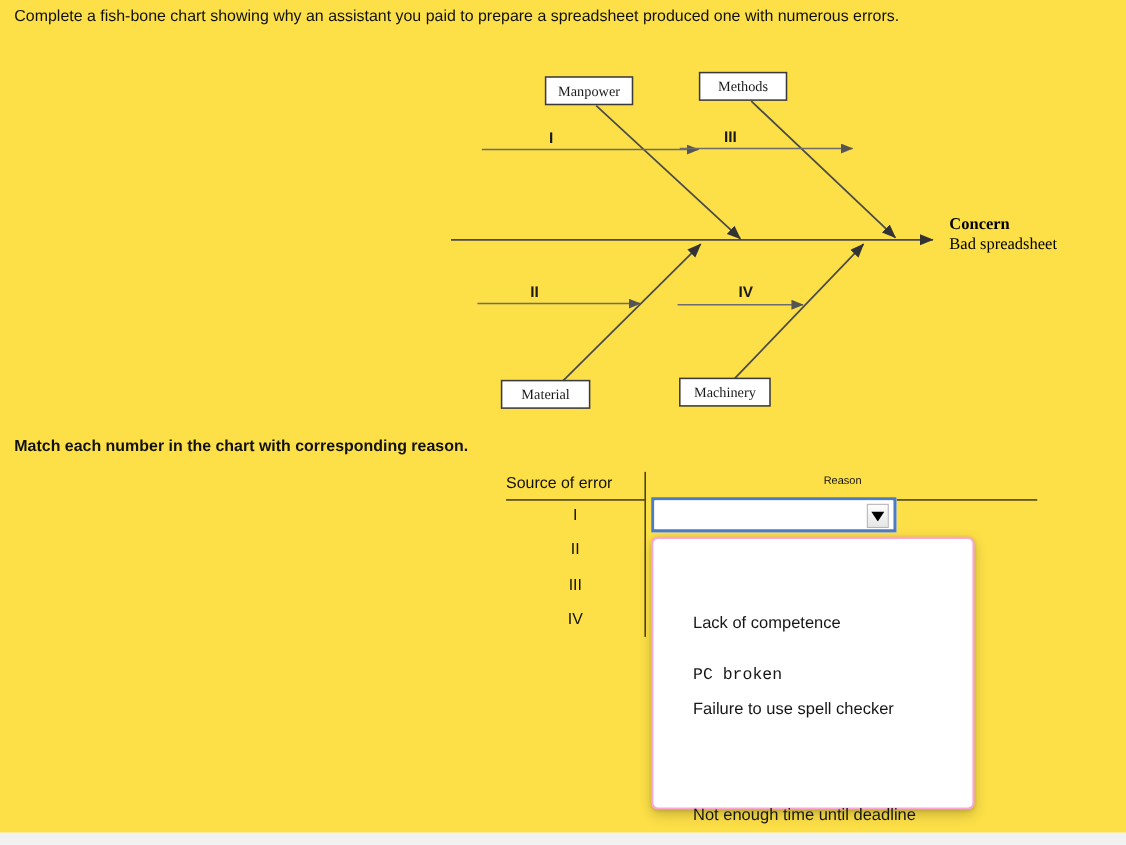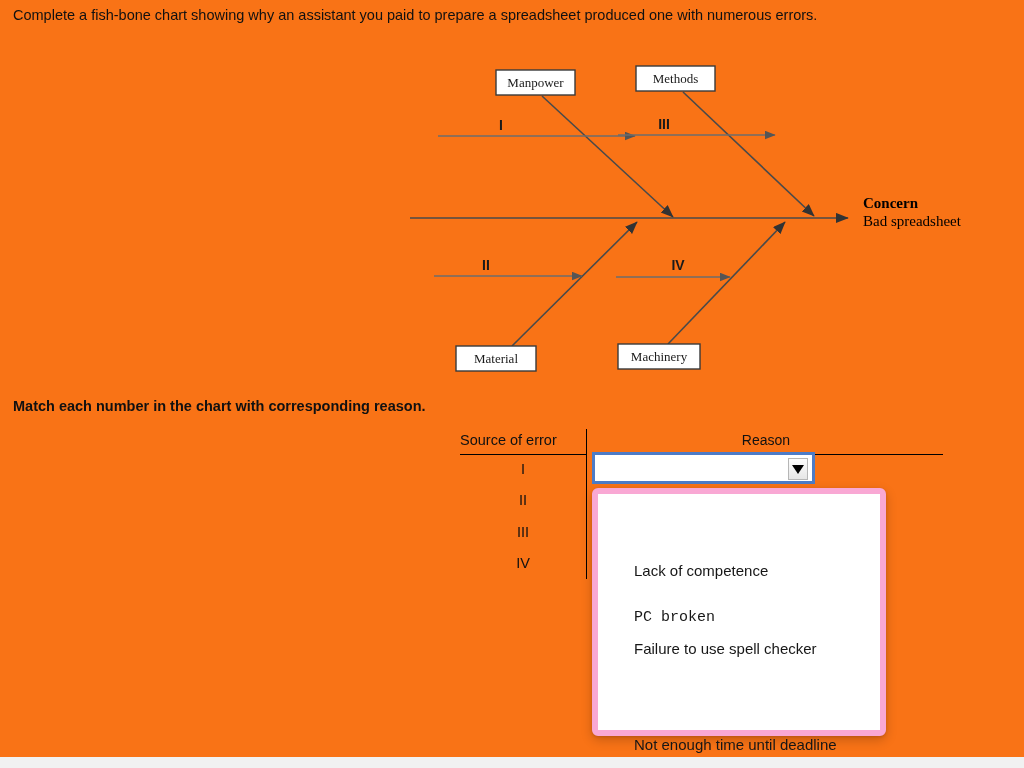--- a/index.html
+++ b/index.html
@@ -15,21 +15,21 @@
     overflow: hidden;
     font-family: "Liberation Sans", sans-serif;
     color: #000000;
   }
 
   #page {
     position: absolute;
     left: 0; top: 0;
     width: 1024px;
     height: 757px;
-    background: #f97316;
+    background: #fde047;
   }
 
   #bottom-strip {
     position: absolute;
     left: 0;
     top: 757px;
     width: 1024px;
     height: 11px;
     background: #f1f1f1;
   }
@@ -105,21 +105,21 @@
     width: 126px;
     font-size: 14.5px;
     color: #111111;
   }
   #th-reason {
     position: absolute;
     left: 136px;
     top: 4px;
     width: 350px;
     text-align: center;
-    font-size: 14px;
+    font-size: 10px;
     color: #111111;
   }
   .hrule {
     position: absolute;
     height: 1px;
     background: #000000;
     top: 26px;
   }
   #hrule-left  { left: 5px;   width: 126px; }
   #hrule-right { left: 360px; width: 128px; }
@@ -186,21 +186,21 @@
   #select-arrow-btn svg { display: block; }
 
   
   #dropdown-panel {
     position: absolute;
     left: 592px;
     top: 488px;
     width: 294px;
     height: 248px;
     background: #ffffff;
-    border: 6px solid #f9a8d4;
+    border: 2px solid #f9a8d4;
     border-radius: 6px;
     box-sizing: border-box;
     box-shadow: 0 4px 12px rgba(0,0,0,0.20), 0 1px 3px rgba(0,0,0,0.12);
   }
   .dd-option {
     position: absolute;
     left: 36px;
     font-size: 15px;
     color: #161616;
     white-space: nowrap;

